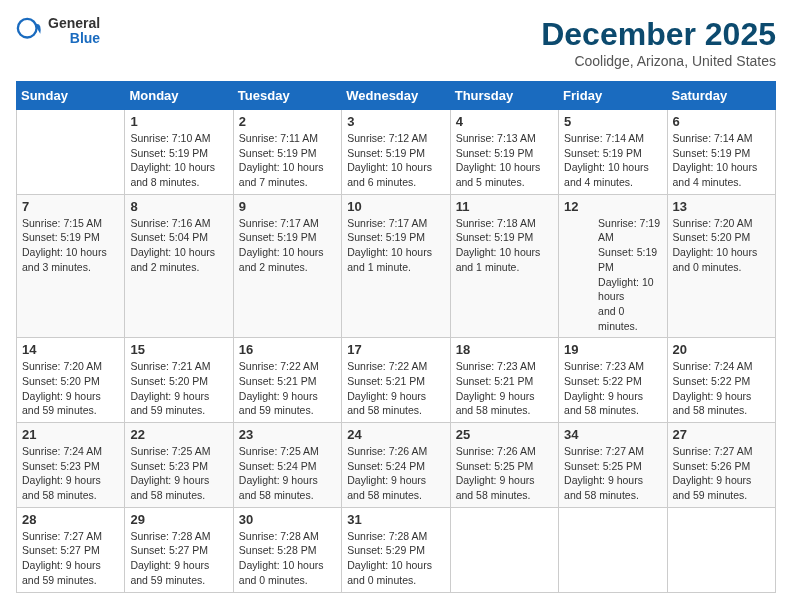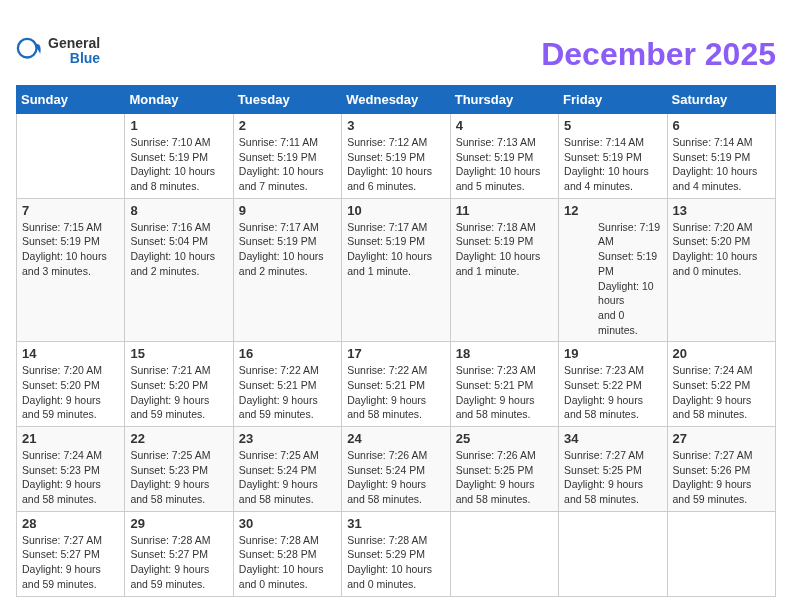--- a/index.html
+++ b/index.html
@@ -8,21 +8,20 @@
       background: #fff;
       width: 792px;
       min-height: 612px;
       padding: 16px;
     }
     .header-area {
       display: flex;
       align-items: flex-start;
       justify-content: space-between;
       margin-bottom: 12px;
-      margin-top: 20px;
     }
     .logo {
       display: flex;
       align-items: center;
       gap: 4px;
     }
     .logo-text {
       display: flex;
       flex-direction: column;
       line-height: 1.1;
@@ -41,21 +40,21 @@
     .logo-icon {
       width: 28px;
       height: 28px;
     }
     .title-area {
       text-align: right;
     }
     .month-title {
       font-size: 32px;
       font-weight: bold;
-      color: #8b5cf6;
+      color: #0c4a6e;
     }
     .location {
       font-size: 14px;
       color: #555;
     }
     .calendar {
       width: 100%;
       border-collapse: collapse;
       border: 1px solid #14532d;
     }
@@ -103,20 +102,21 @@
       <circle cx="12" cy="12" r="10" fill="none" stroke="#1a6bbf" stroke-width="2.5"></circle>
       <path d="M20 8 Q28 5 26 18" fill="#1a6bbf"></path>
     </svg>
     <div class="logo-text">
       <span class="logo-general">General</span>
       <span class="logo-blue">Blue</span>
     </div>
   </div>
   <div class="title-area">
     <div class="month-title">December 2025</div>
+    <div class="location">Coolidge, Arizona, United States</div>
   </div>
 </div>
 
 <table class="calendar">
   <thead>
     <tr id="weekday-header">
         <th>Sunday</th>
         <th>Monday</th>
         <th>Tuesday</th>
         <th>Wednesday</th>

